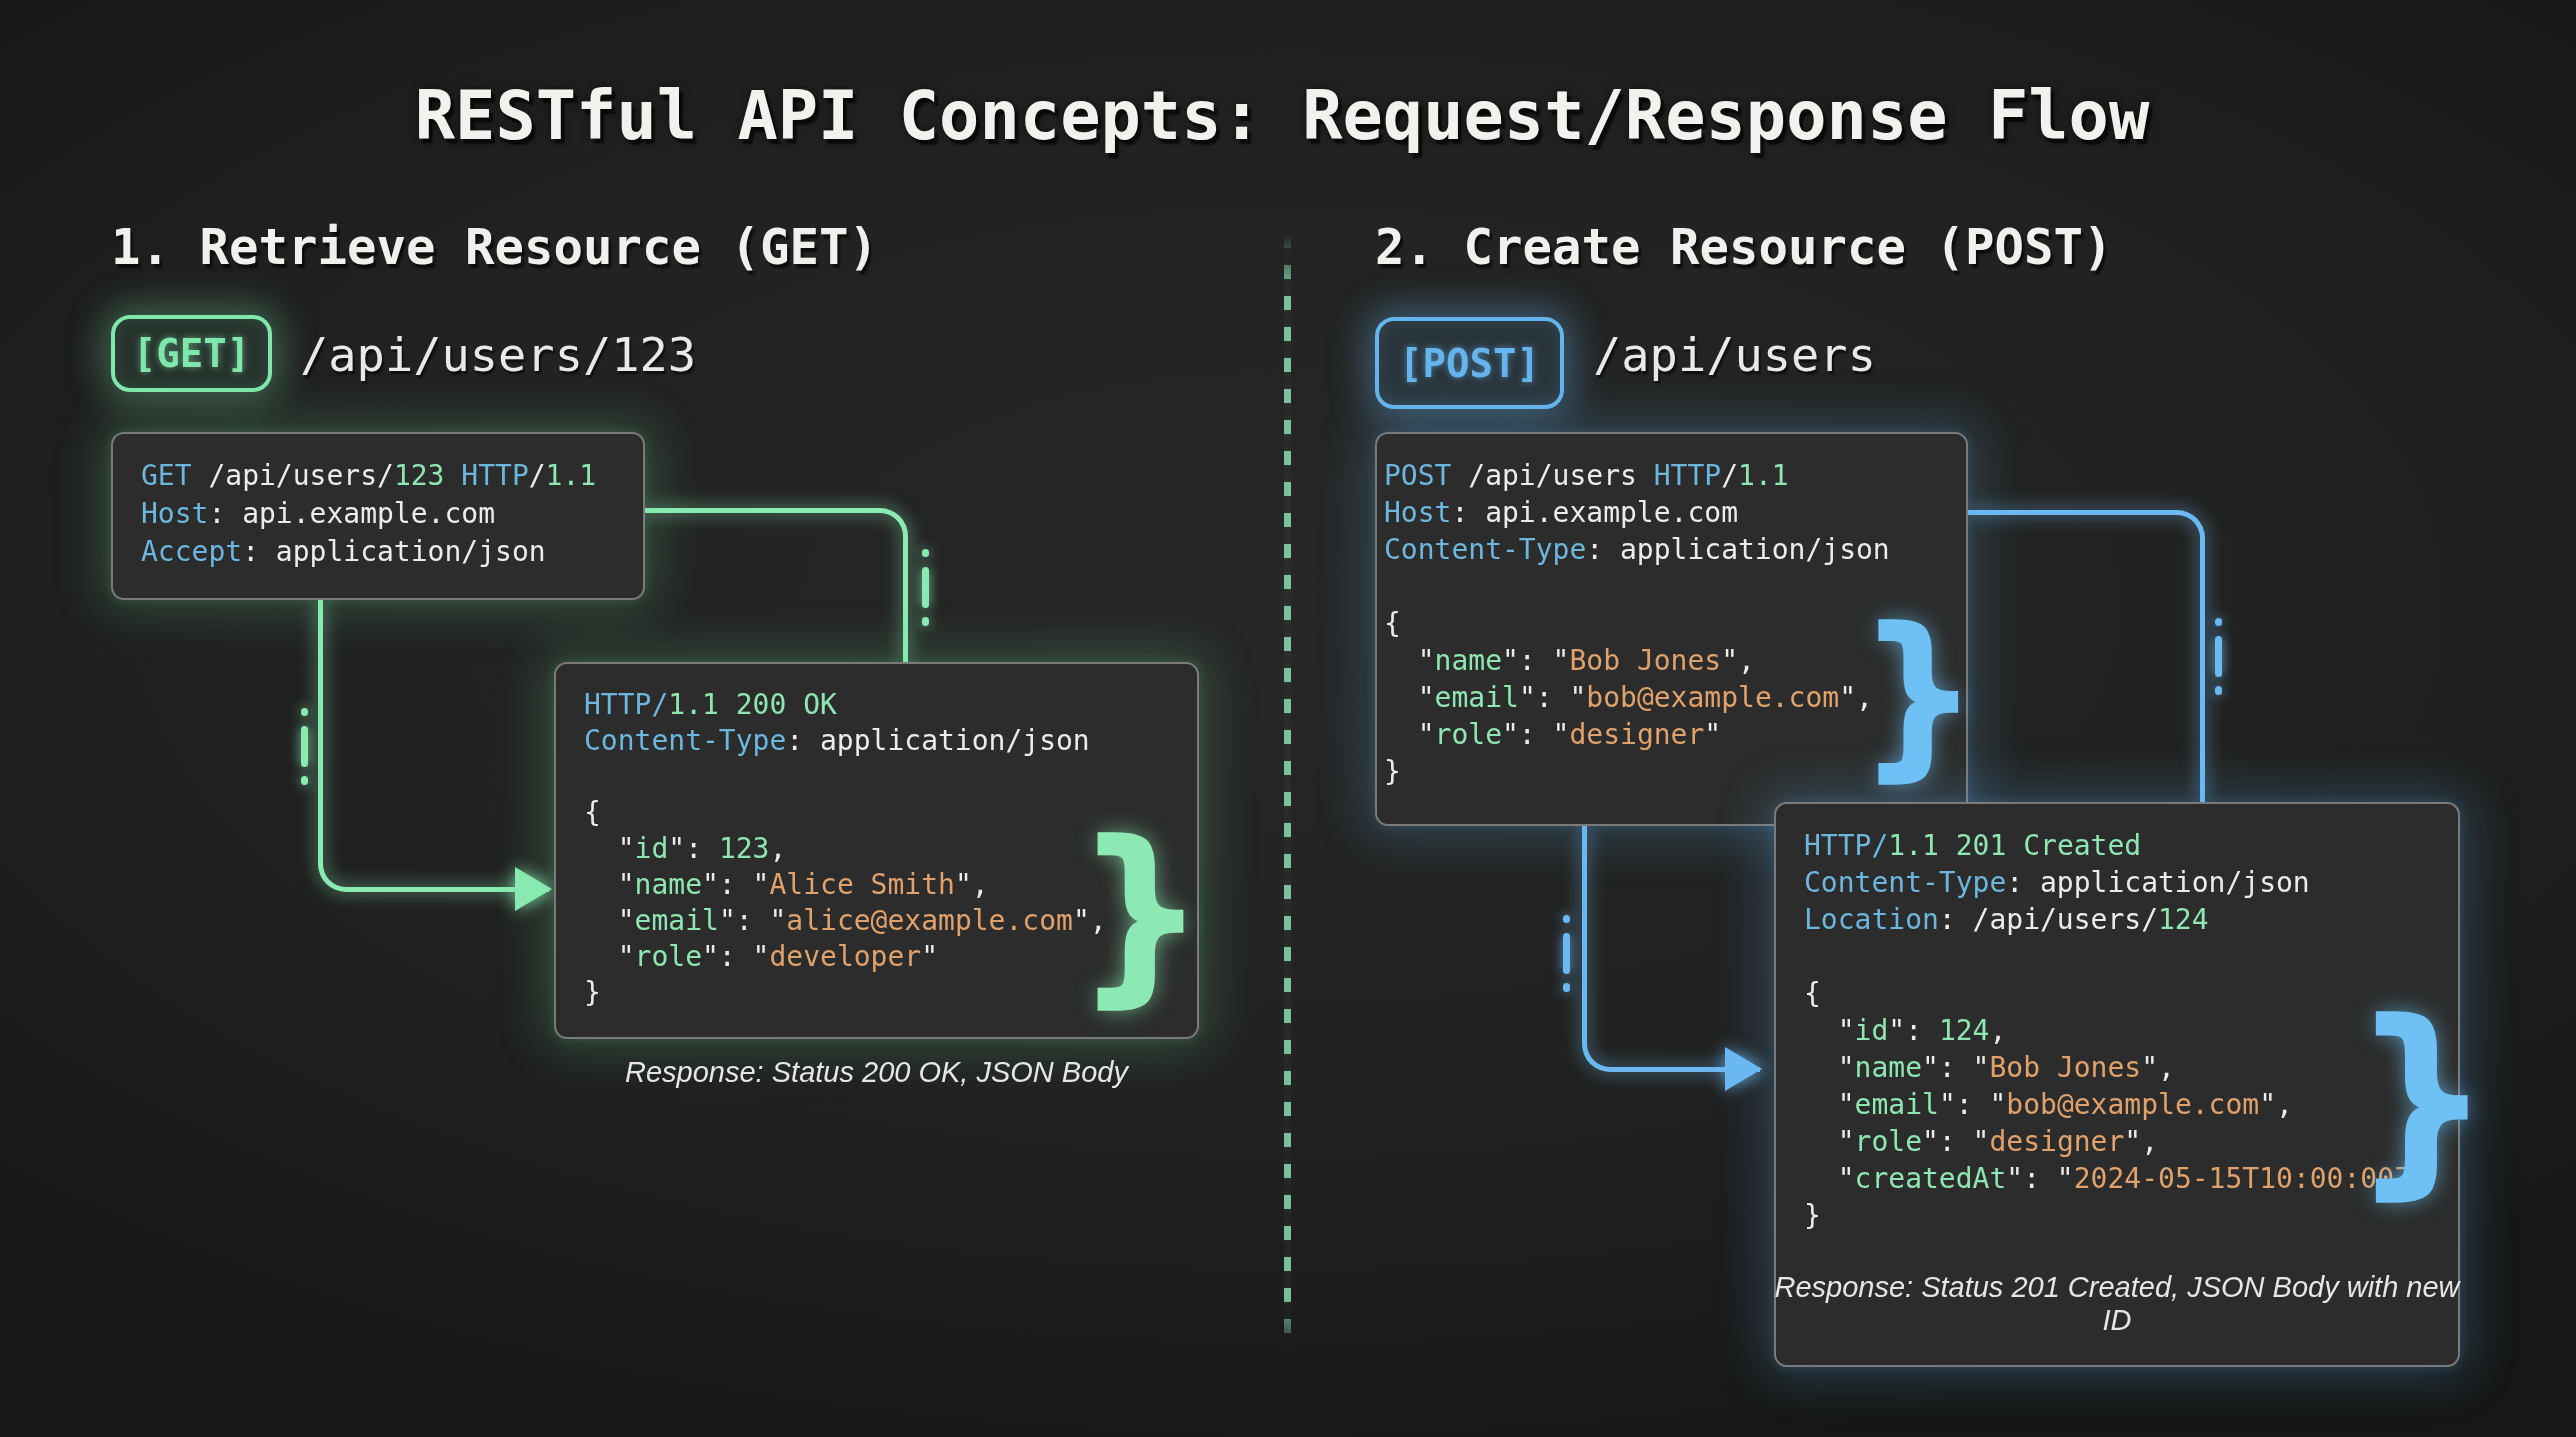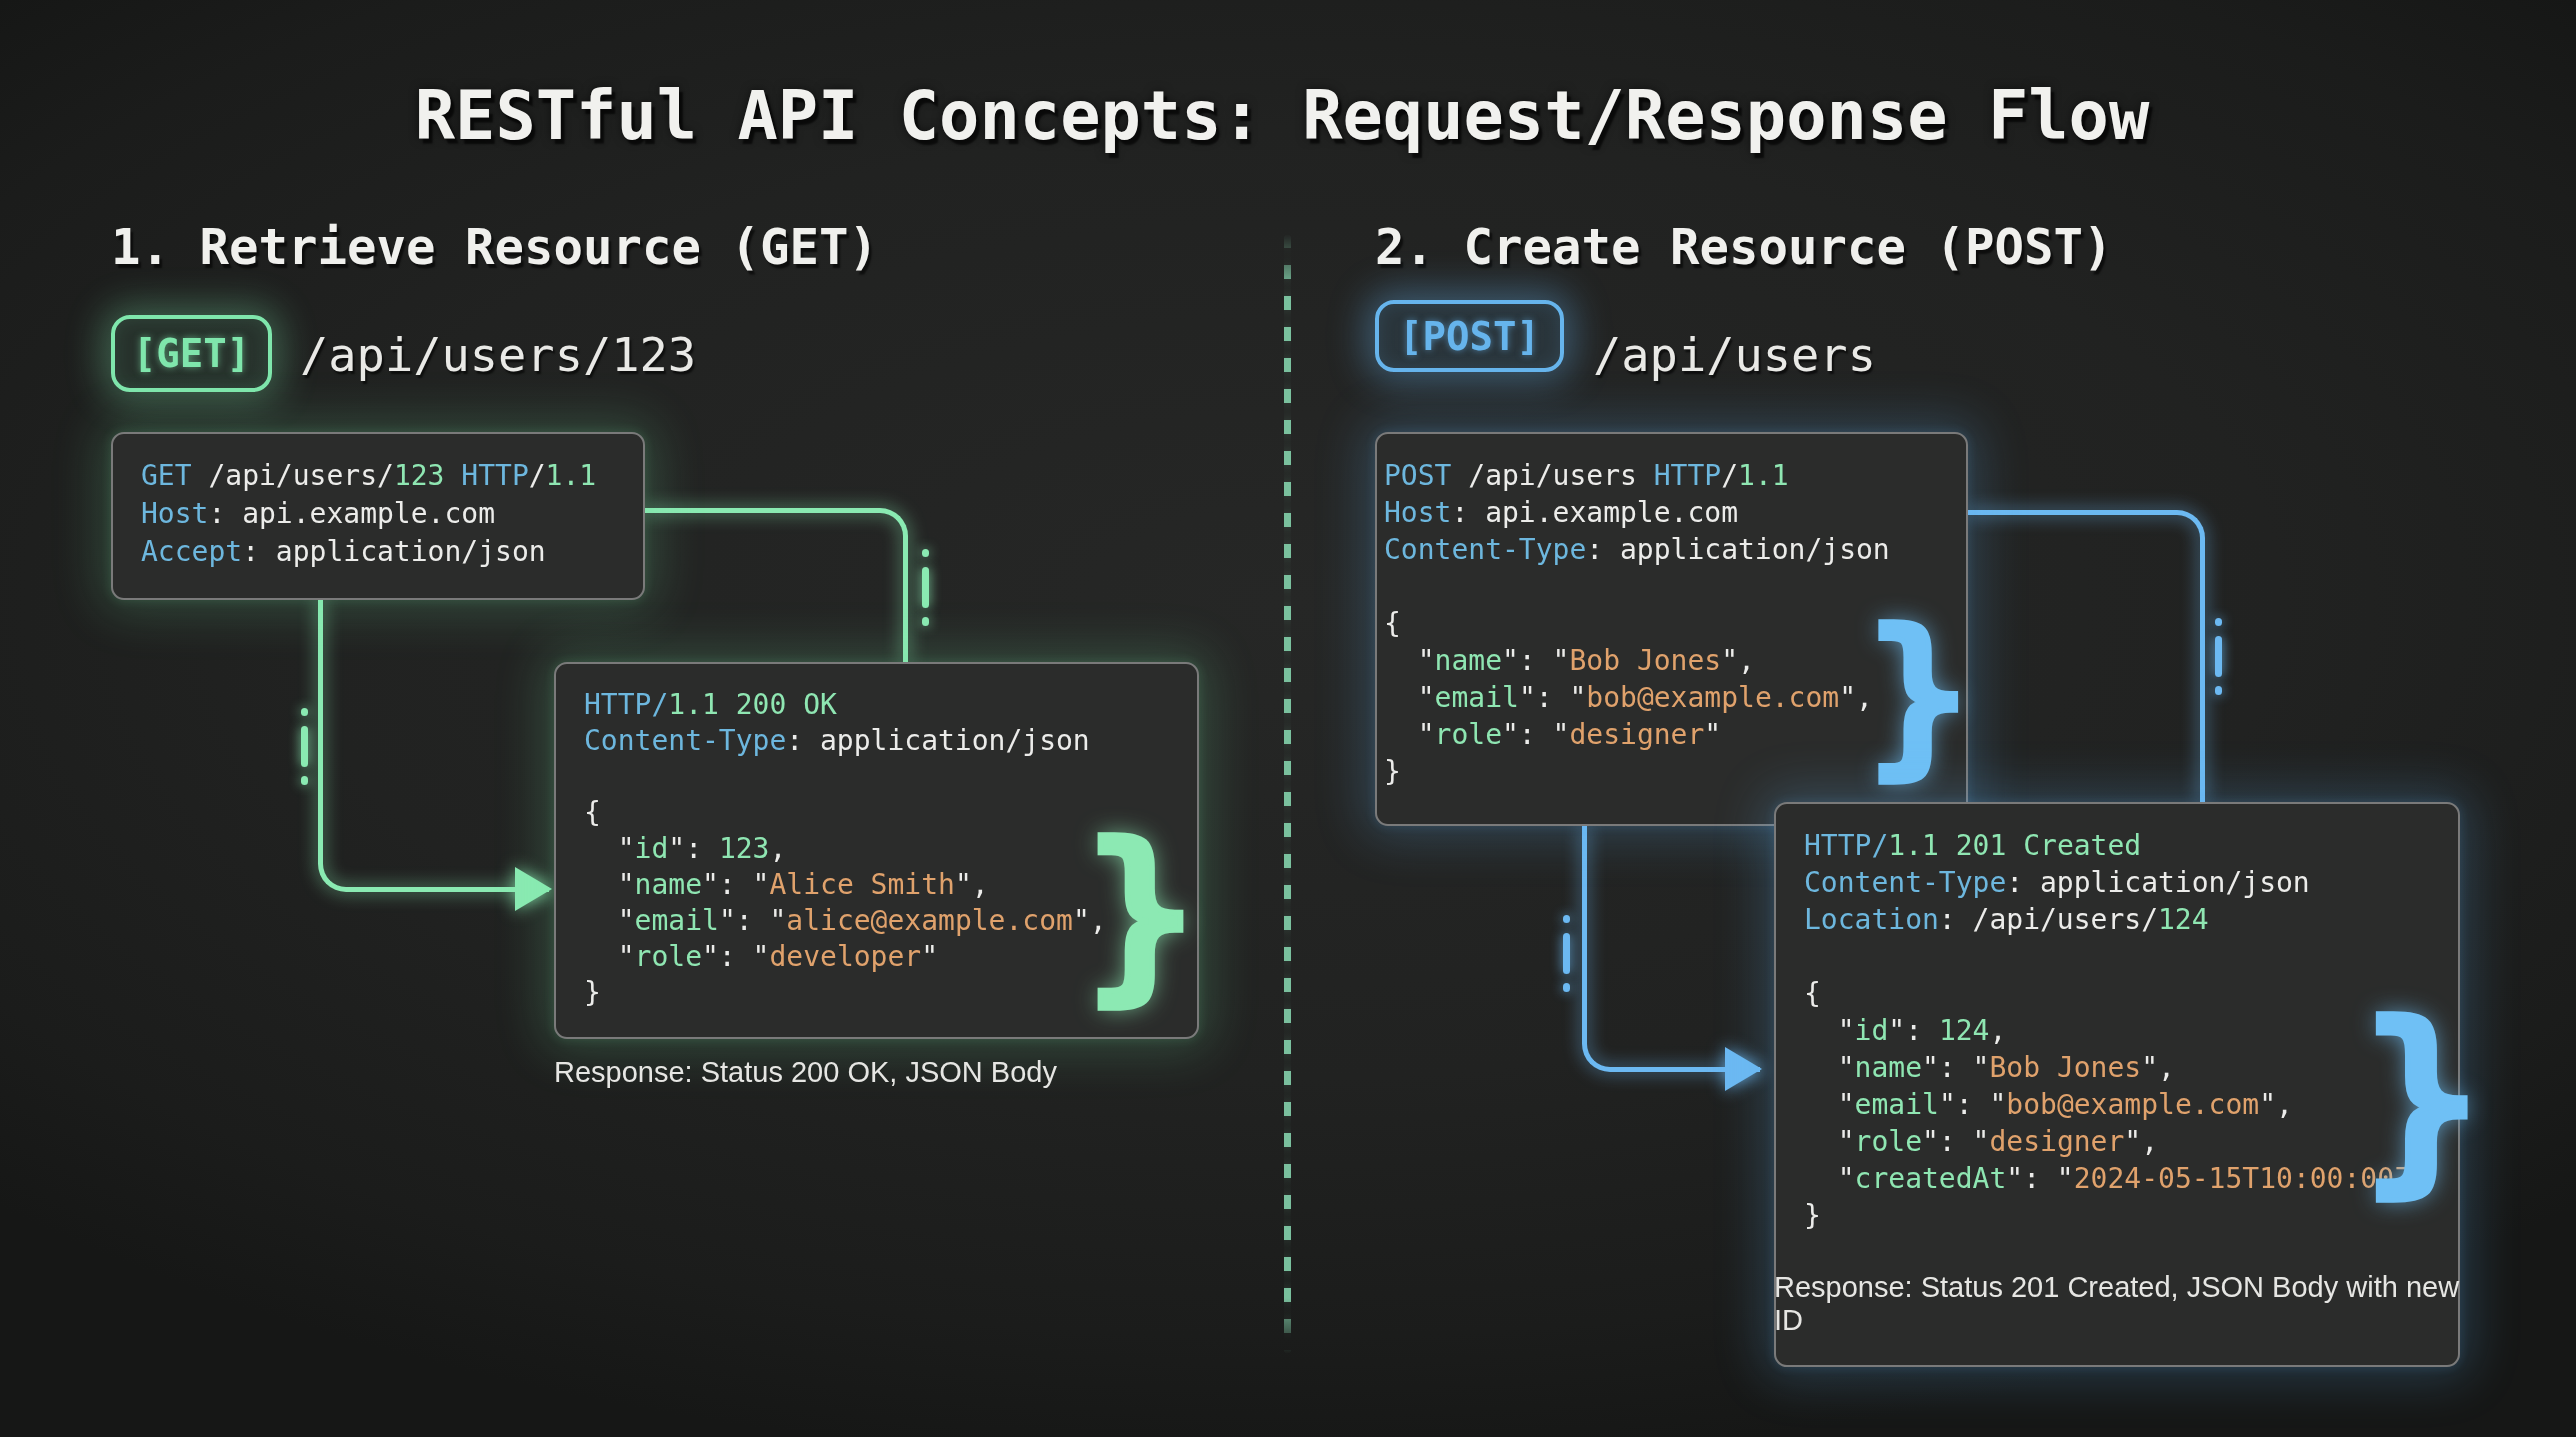--- a/index.html
+++ b/index.html
@@ -32,21 +32,21 @@
     position:absolute;display:flex;align-items:center;justify-content:center;
     border-radius:19px;font-size:39px;font-weight:bold;box-sizing:border-box;
   }
   #badge-get{
     left:111px;top:315px;width:161px;height:77px;color:#7fe6ac;
     border:4.7px solid #7fe6ac;background:rgba(127,230,172,0.10);
     box-shadow:0 0 36px 9.4px rgba(127,230,172,0.33), inset 0 0 17px rgba(127,230,172,0.12);
     text-shadow:0 0 7.5px rgba(127,230,172,0.6);
   }
   #badge-post{
-    left:1375px;top:300px;width:189px;height:72px;color:#66b4ec;
+    left:1375px;top:317px;width:189px;height:92px;color:#66b4ec;
     border:4.7px solid #66b4ec;background:rgba(102,180,236,0.12);
     box-shadow:0 0 36px 9.4px rgba(102,180,236,0.38), inset 0 0 17px rgba(102,180,236,0.14);
     text-shadow:0 0 7.5px rgba(102,180,236,0.6);
   }
   
   .code-block{
     position:absolute;background:#2b2c2b;border:2.8px solid #7a7a7a;border-radius:13px;
     padding:23.4px 28px;font-size:28px;box-sizing:border-box;
   }
   .glow-green{box-shadow:0 0 49px 11.2px rgba(120,230,165,0.20), 0 0 9.4px 1.9px rgba(120,230,165,0.12);}
@@ -102,21 +102,21 @@
     position:absolute;left:1284px;top:234px;width:6.6px;height:1120px;
     background:repeating-linear-gradient(to bottom,#84d2ac 0 14px,transparent 14px 31px);
     border-radius:3.7px;opacity:0.9;
     filter:drop-shadow(0 0 6.6px rgba(130,210,170,0.45));
     -webkit-mask-image:linear-gradient(to bottom,transparent 0,#000 5%,#000 95%,transparent 100%);
             mask-image:linear-gradient(to bottom,transparent 0,#000 5%,#000 95%,transparent 100%);
   }
   
   .caption{
     position:absolute;font-family:"Liberation Sans","DejaVu Sans",sans-serif;
-    font-size:29px;color:#e6e6e3;text-align:left;
+    font-size:29px;color:#e6e6e3;text-align:center;font-style:italic;
   }
   #caption-get {left:554px; width:645px;top:1056px;}
   #caption-post{left:1774px;width:686px;top:1271px;}
   .footer{
     position:absolute;left:0;right:0;top:1369px;text-align:center;
     font-size:22.5px;color:#b3b3b0;
   }
 </style>
 </head>
 <body>

